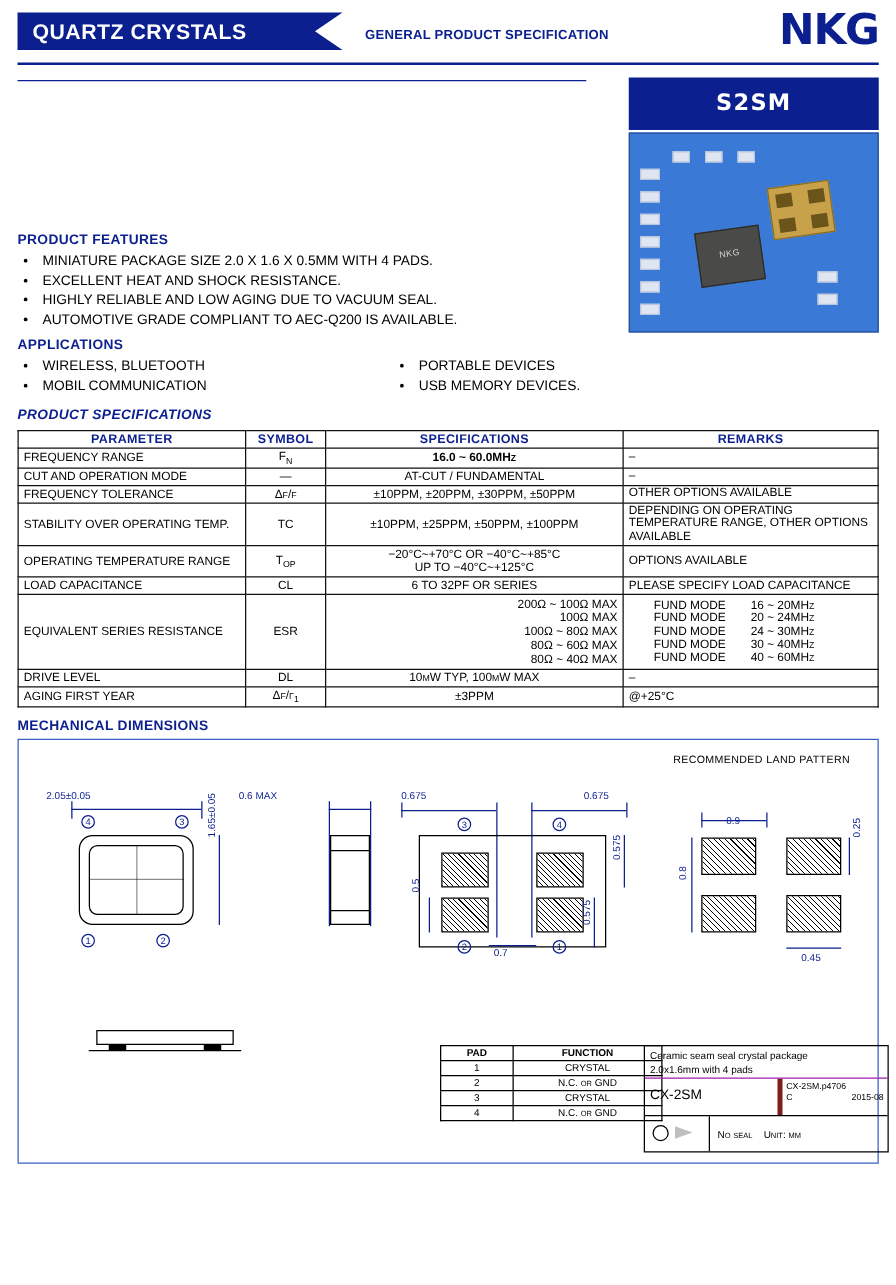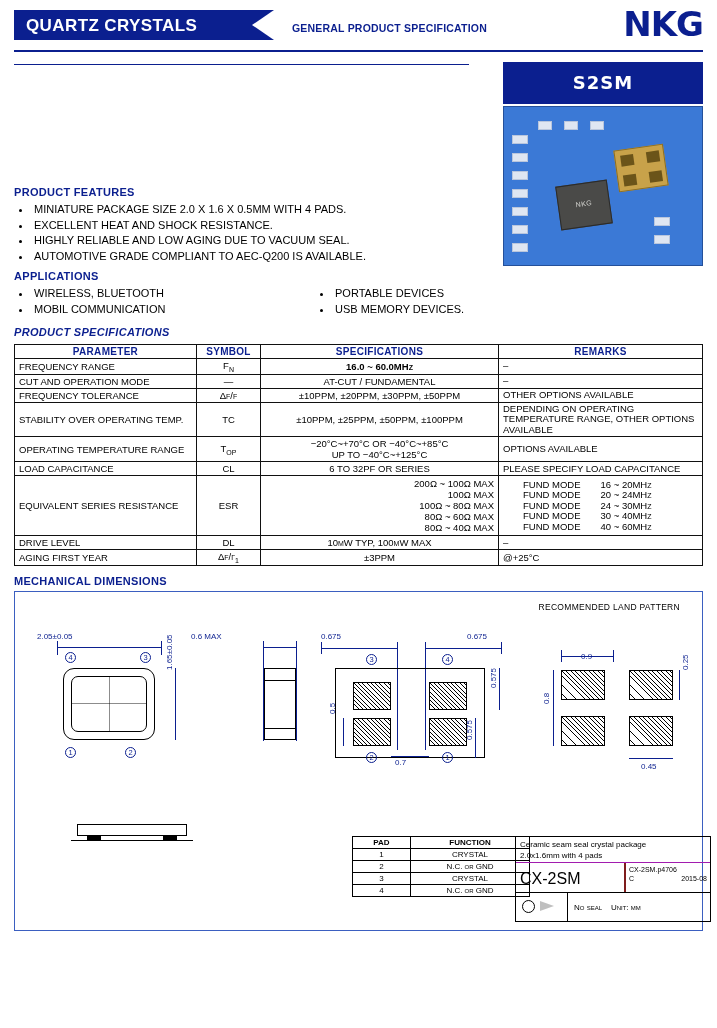--- a/index.html
+++ b/index.html
@@ -131,21 +131,21 @@
   table.pad { border-collapse:collapse; position:absolute; left:305px; top:244px; width:178px;margin-left:32px; }
   table.pad th, table.pad td {
     border:1px solid #000; font-size:8px; text-align:center; padding:1px 2px;
     font-variant:small-caps;
   }
   table.pad th { font-weight:bold; }
 
   .titleblock { position:absolute; left:500px; top:244px; width:196px; height:86px; border:1px solid #000; font-size:8px; }
   .tb-r1 { height:26px; border-bottom:1px solid #a21caf; padding:2px 4px; line-height:11px; }
   .tb-r2 { height:30px; border-bottom:1px solid #000; display:flex; }
-  .tb-r2 .left { flex:1; border-right:2px solid #7f1d1d; padding:7px 4px; font-size:16px; font-variant:small-caps; }
+  .tb-r2 .left { flex:1; border-right:4px solid #7f1d1d; padding:7px 4px; font-size:11px; font-variant:small-caps; }
   .tb-r2 .right { width:84px; padding:2px 3px; font-size:7px; line-height:9px; }
   .tb-r3 { height:28px; display:flex; align-items:center; }
   .tb-r3 .sym { width:52px; border-right:1px solid #000; height:100%; position:relative; }
   .tb-r3 .txt { padding-left:6px; font-size:8px; font-variant:small-caps;}
   .proj-circ { position:absolute; left:6px; top:7px; width:13px; height:13px; border:1px solid #000; border-radius:50%; }
   .proj-tri { position:absolute; left:24px; top:8px; width:0; height:0;
     border-top:5px solid transparent; border-bottom:5px solid transparent; border-left:14px solid transparent;
     border-left-color:transparent; }
   .proj-tri:after { content:""; position:absolute; left:-14px; top:-5px; width:0; height:0;
     border-top:5px solid transparent; border-bottom:5px solid transparent; border-left:14px solid #000; opacity:.25; }

